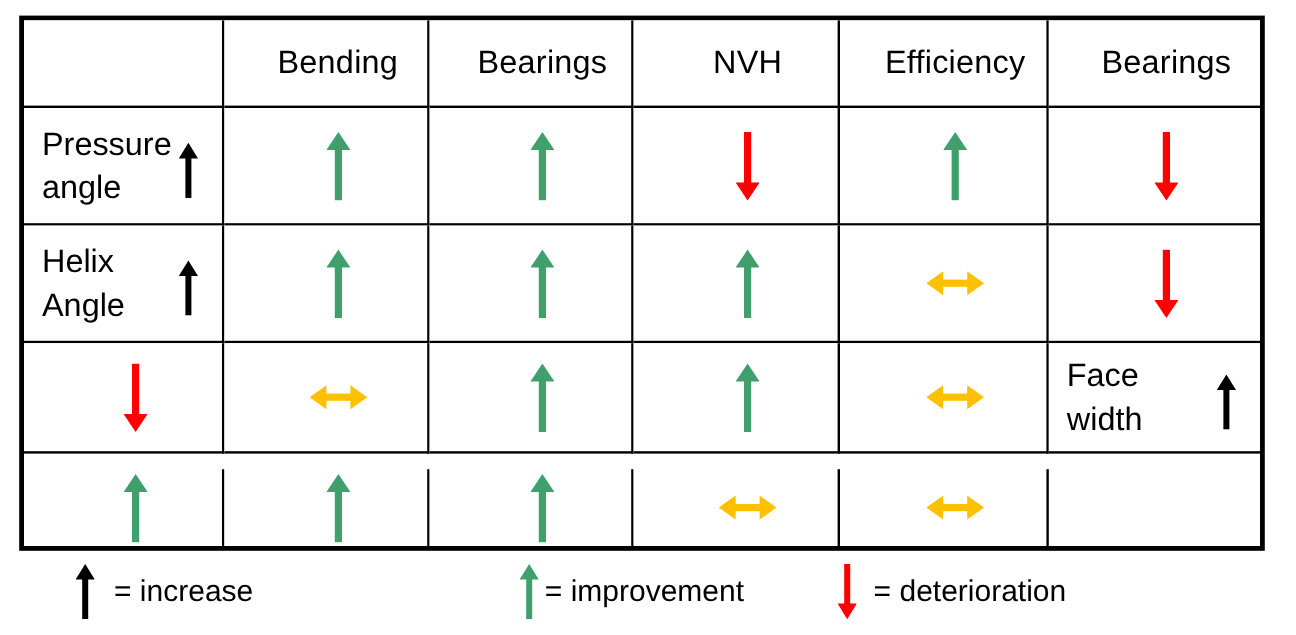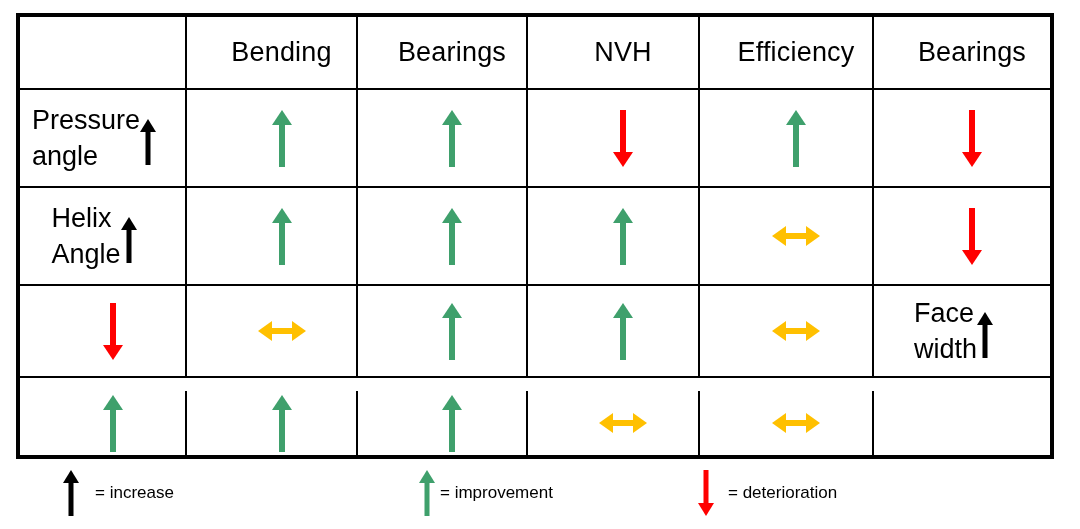--- a/index.html
+++ b/index.html
@@ -18,31 +18,31 @@
   .cell{
     border-right:2px solid #000;border-bottom:2px solid #000;
     box-sizing:border-box;display:flex;align-items:center;justify-content:center;
     background:#fff;
     padding-left:20px;
   }
   .matrix > .cell:nth-child(6n){border-right:none;}
   .matrix > .cell:nth-child(n+25){border-bottom:none;margin-top:13px;}
   .cell.header{font-size:27px;letter-spacing:0.2px;}
   .cell.label{
-    align-items:center;
-    padding:0 20px 0 3px;font-size:27px;
+    justify-content:space-between;align-items:center;
+    padding:0 20px 0 15px;font-size:27px;
   }
   .label-text span{display:block;line-height:36px;}
   .cell.label .arrow{margin-top:8px;flex:0 0 auto;}
   .arrow{display:inline-flex;line-height:0;}
   .legend{position:absolute;left:0;top:468px;width:1080px;height:58px;}
-  .legend-item{position:absolute;top:2px;display:flex;align-items:center;font-size:17px;justify-content:center;}
+  .legend-item{position:absolute;top:2px;display:flex;align-items:center;font-size:25px;justify-content:center;}
   .legend-item .legend-text{white-space:nowrap;}
   .li-0{left:63px;gap:16px;}
-  .li-1{left:419px;gap:5px;}
+  .li-1{left:433px;gap:5px;}
   .li-2{left:698px;gap:14px;}
 </style>
 </head>
 <body>
 
 <div class="stage">
   <div class="matrix" id="matrix">
       <div class="cell corner"></div>
       <div class="cell header">Bending</div>
       <div class="cell header">Bearings</div>

